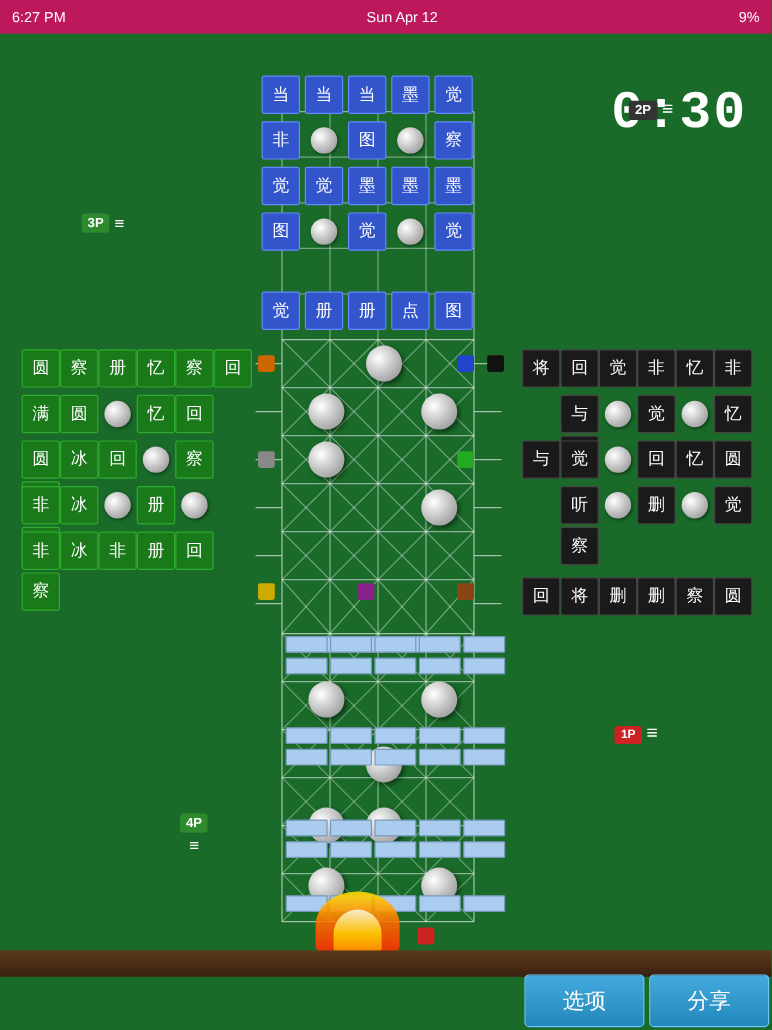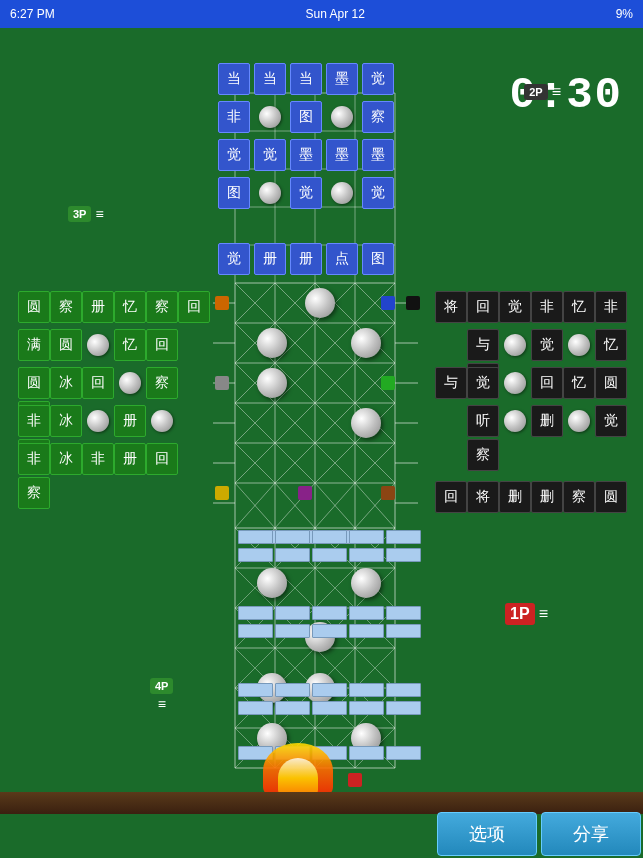--- a/index.html
+++ b/index.html
@@ -10,21 +10,21 @@
       background: #1a6b2a;
       font-family: Arial, sans-serif;
       position: relative;
     }
 
     
     #status-bar {
       position: absolute;
       top: 0; left: 0; right: 0;
       height: 28px;
-      background: #1d4ed8;
+      background: #be185d;
       display: flex;
       align-items: center;
       justify-content: space-between;
       padding: 0 10px;
       color: #fff;
       font-size: 12px;
       z-index: 100;
     }
 
     
@@ -69,21 +69,20 @@
     }
 
     
     #player3-indicator {
       position: absolute;
       top: 150px;
       left: 68px;
       display: flex;
       align-items: flex-end;
       gap: 4px;
-      margin-top: 28px;
     }
     #player3-badge {
       background: #2d8a2d;
       color: #fff;
       font-size: 11px;
       padding: 2px 5px;
       border-radius: 3px;
       font-weight: bold;
     }
 
@@ -111,21 +110,21 @@
       position: absolute;
       top: 575px;
       right: 95px;
       display: flex;
       align-items: center;
       gap: 4px;
     }
     #player1-badge {
       background: #cc2222;
       color: #fff;
-      font-size: 16px;
+      font-size: 10px;
       padding: 2px 5px;
       border-radius: 3px;
       font-weight: bold;
     }
     #player1-menu {
       color: #fff;
       font-size: 16px;
     }
 
     .tile {

